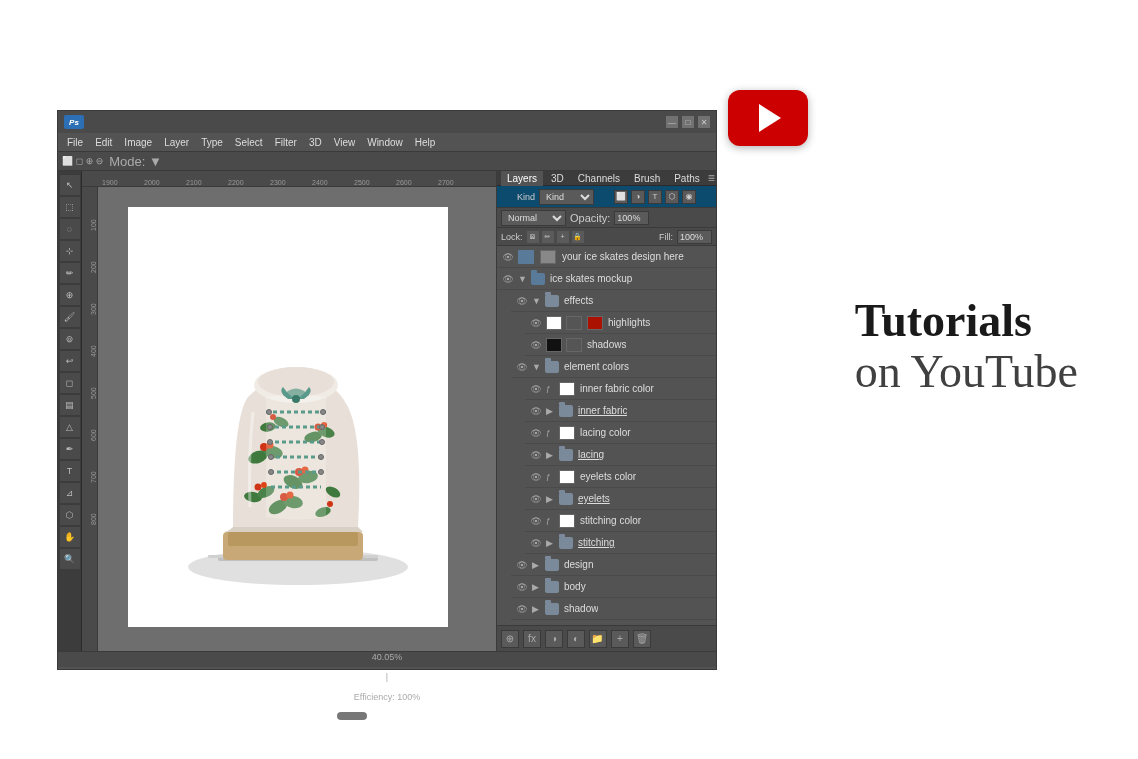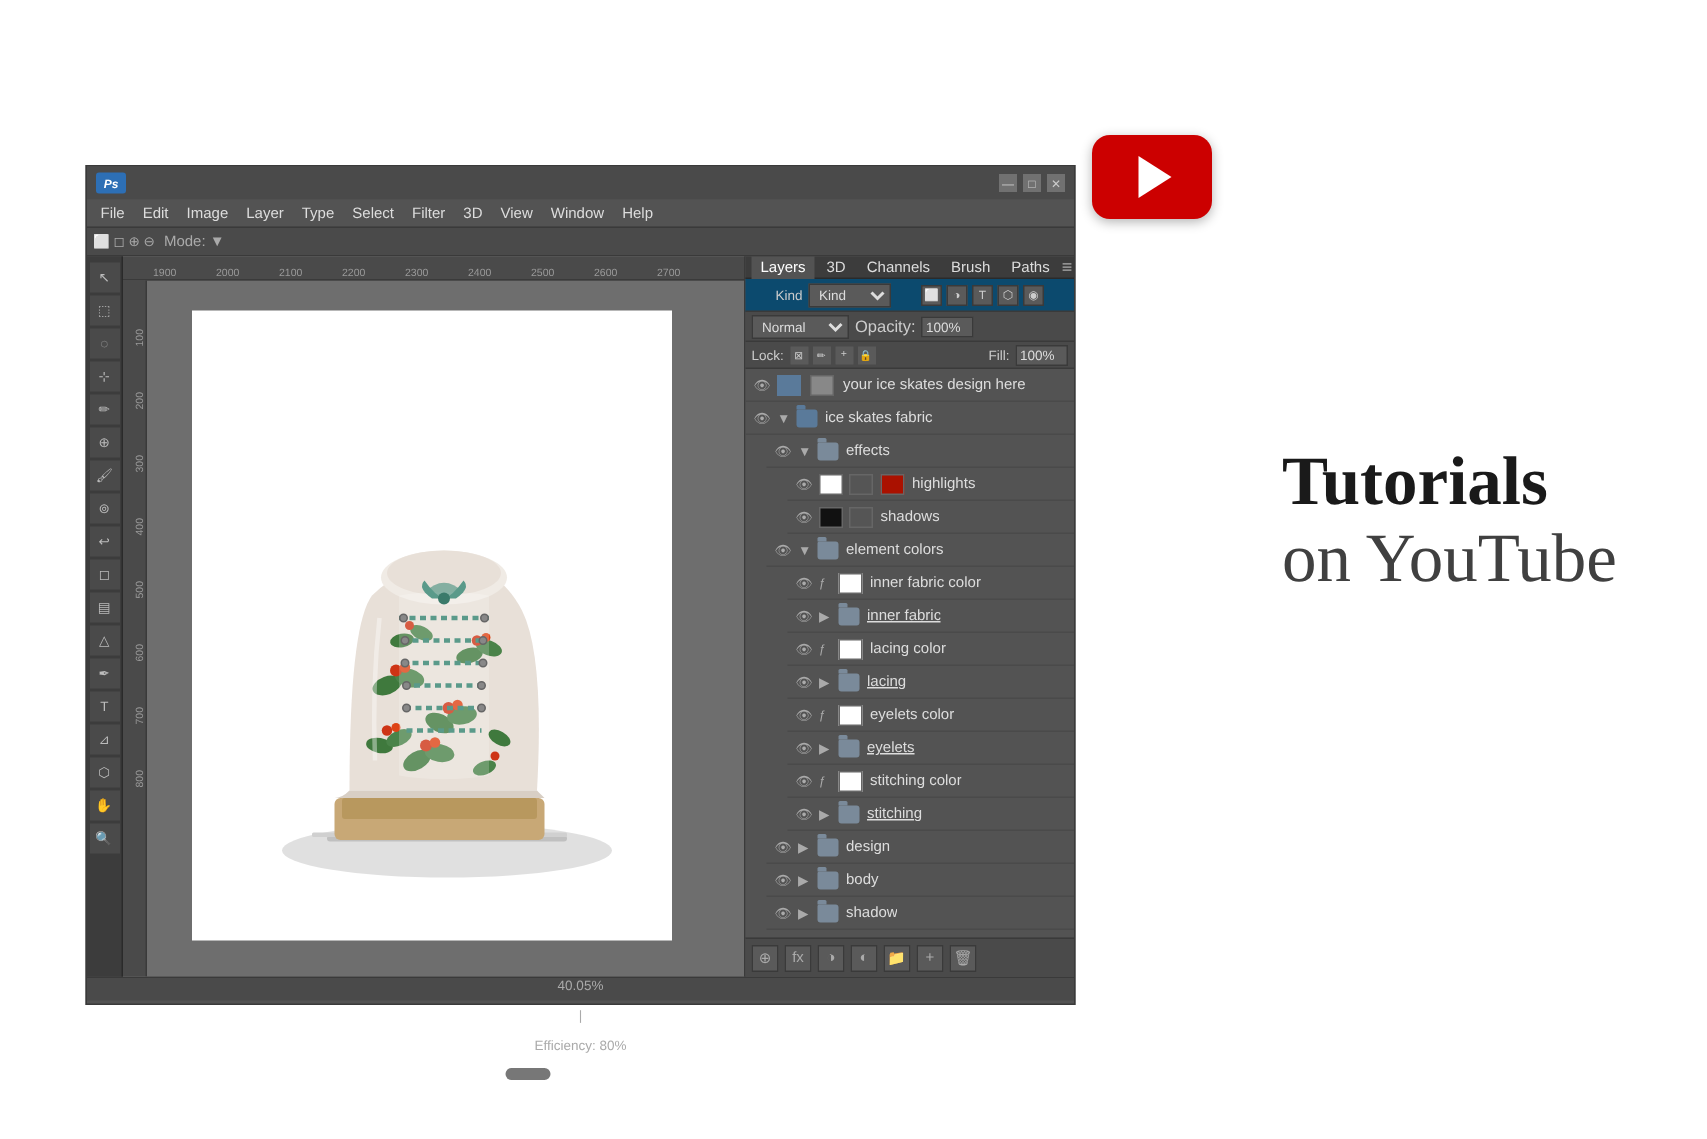--- a/index.html
+++ b/index.html
@@ -558,21 +558,21 @@
     <div class="ps-menu-item">Select</div>
     <div class="ps-menu-item">Filter</div>
     <div class="ps-menu-item">3D</div>
     <div class="ps-menu-item">View</div>
     <div class="ps-menu-item">Window</div>
     <div class="ps-menu-item">Help</div>
   </div>
 
   <div class="ps-toolbar-row">
     <span style="color:#aaa; font-size:9px;">⬜ ◻ ⊕ ⊖</span>
-    <span style="color:#aaa; font-size:10px;">Mode: ▼</span>
+    <span style="color:#aaa; font-size:13px;">Mode: ▼</span>
   </div>
 
   <div class="ps-content">
 
     <div class="ps-left-toolbar">
       <div class="ps-tool-btn">↖</div>
       <div class="ps-tool-btn">⬚</div>
       <div class="ps-tool-btn">◌</div>
       <div class="ps-tool-btn">⊹</div>
       <div class="ps-tool-btn">✏</div>
@@ -761,21 +761,21 @@
           <span class="layer-eye">👁</span>
           <div style="width:16px;height:14px;background:#5a7a9a;margin-right:3px;flex-shrink:0;"></div>
           <div style="width:16px;height:14px;background:#888;border:1px solid #666;margin-right:3px;flex-shrink:0;"></div>
           <span class="layer-name">your ice skates design here</span>
         </div>
 
         <div class="layer-item">
           <span class="layer-eye">👁</span>
           <span class="layer-expand">▼</span>
           <div class="layer-folder-icon blue"></div>
-          <span class="layer-name">ice skates fabric</span>
+          <span class="layer-name">ice skates mockup</span>
         </div>
 
         <div class="layer-item layer-indent-1">
           <span class="layer-eye">👁</span>
           <span class="layer-expand">▼</span>
           <div class="layer-folder-icon"></div>
           <span class="layer-name">effects</span>
         </div>
 
         <div class="layer-item layer-indent-2">
@@ -887,21 +887,21 @@
         <div class="bottom-bar-icon">📁</div>
         <div class="bottom-bar-icon">+</div>
         <div class="bottom-bar-icon">🗑</div>
       </div>
     </div>
   </div>
 
   <div class="ps-statusbar">
     <span>40.05%</span>
     <span>|</span>
-    <span>Efficiency: 80%</span>
+    <span>Efficiency: 100%</span>
     <div class="scroll-track" style="width: 120px; height: 8px; background: #3a3a3a; border-radius: 4px; position: relative; margin: 0 4px;">
       <div class="scroll-thumb" style="width: 30px; height: 8px; background: #777; border-radius: 4px; position: absolute; left: 10px;"></div>
     </div>
   </div>
 </div>
 
 <div class="youtube-btn">
   <div class="youtube-play"></div>
 </div>
 

